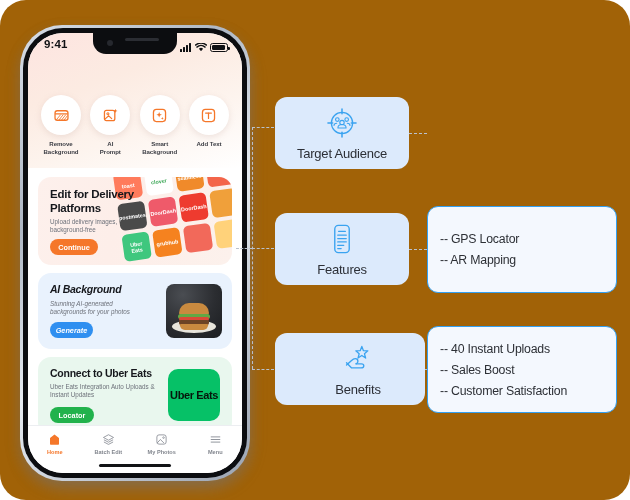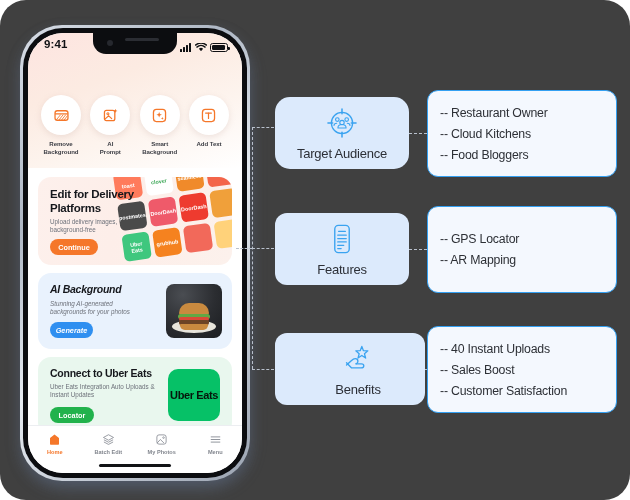--- a/index.html
+++ b/index.html
@@ -10,21 +10,21 @@
     width: 630px;
     height: 500px;
     overflow: hidden;
     font-family: "Liberation Sans", sans-serif;
     background: #ffffff;
   }
   #stage {
     position: relative;
     width: 630px;
     height: 500px;
-    background: #404040;
+    background: #a16207;
     border-radius: 26px;
     overflow: hidden;
   }
 
   
   #phone-wrap {
     position: absolute;
     left: 14px;
     top: 22px;
     width: 242px;
@@ -621,42 +621,37 @@
   <div class="dash-v" style="left:252px; top:127px; height:242px;"></div>
 
   <div class="dash-h" style="left:252px; top:127px; width:22px;"></div>
   <div class="dash-h" style="left:252px; top:248px; width:22px;"></div>
   <div class="dash-h" style="left:252px; top:369px; width:22px;"></div>
 
   <div class="dash-h" style="left:409px; top:133px; width:18px;"></div>
   <div class="dash-h" style="left:409px; top:249px; width:18px;"></div>
   <div class="dash-h" style="left:409px; top:369px; width:18px;"></div>
 
-  <div class="node" style="left:275px; top:97px;border-radius:15px;">
+  <div class="node" style="left:275px; top:97px;">
     <svg width="34" height="34" viewBox="0 0 40 40">
       <circle cx="20" cy="20" r="12.5" fill="none" stroke="#3aa3f0" stroke-width="1.5"></circle>
       <line x1="20" y1="3.5" x2="20" y2="9" stroke="#3aa3f0" stroke-width="1.8" stroke-linecap="round"></line>
       <line x1="20" y1="31" x2="20" y2="36.5" stroke="#3aa3f0" stroke-width="1.8" stroke-linecap="round"></line>
       <line x1="3.5" y1="20" x2="9" y2="20" stroke="#3aa3f0" stroke-width="1.8" stroke-linecap="round"></line>
       <line x1="31" y1="20" x2="36.5" y2="20" stroke="#3aa3f0" stroke-width="1.8" stroke-linecap="round"></line>
       <circle cx="14.5" cy="16" r="2.1" fill="none" stroke="#3aa3f0" stroke-width="1.3"></circle>
       <circle cx="25.5" cy="16" r="2.1" fill="none" stroke="#3aa3f0" stroke-width="1.3"></circle>
       <circle cx="20" cy="19.5" r="2.6" fill="none" stroke="#3aa3f0" stroke-width="1.3"></circle>
       <path d="M15.2 25.8c0-2.6 2.2-4 4.8-4s4.8 1.4 4.8 4z" fill="none" stroke="#3aa3f0" stroke-width="1.3" stroke-linejoin="round"></path>
       <path d="M10.6 22.8c0-1.7 1.6-2.6 3.2-2.6" fill="none" stroke="#3aa3f0" stroke-width="1.2" stroke-linecap="round"></path>
       <path d="M29.4 22.8c0-1.7-1.6-2.6-3.2-2.6" fill="none" stroke="#3aa3f0" stroke-width="1.2" stroke-linecap="round"></path>
     </svg>
     <div class="node-label">Target Audience</div>
   </div>
 
-  <div class="listbox" style="left:427px; top:90px; height:87px;">
-    <div class="list-item">-- Restaurant Owner</div>
-    <div class="list-item">-- Cloud Kitchens</div>
-    <div class="list-item">-- Food Bloggers</div>
-  </div>
 
   <div class="node" style="left:275px; top:213px;">
     <svg width="34" height="34" viewBox="0 0 40 40">
       <rect x="11.5" y="4" width="17" height="32" rx="4.2" fill="none" stroke="#3aa3f0" stroke-width="1.6"></rect>
       <line x1="16" y1="11" x2="24" y2="11" stroke="#3aa3f0" stroke-width="1.5" stroke-linecap="round"></line>
       <line x1="15" y1="15.5" x2="25" y2="15.5" stroke="#3aa3f0" stroke-width="1.5" stroke-linecap="round"></line>
       <line x1="15" y1="19.5" x2="25" y2="19.5" stroke="#3aa3f0" stroke-width="1.5" stroke-linecap="round"></line>
       <line x1="15" y1="23.5" x2="25" y2="23.5" stroke="#3aa3f0" stroke-width="1.5" stroke-linecap="round"></line>
       <line x1="15" y1="27.5" x2="22" y2="27.5" stroke="#3aa3f0" stroke-width="1.5" stroke-linecap="round"></line>
       <line x1="15" y1="31.2" x2="19" y2="31.2" stroke="#3aa3f0" stroke-width="1.5" stroke-linecap="round"></line>

